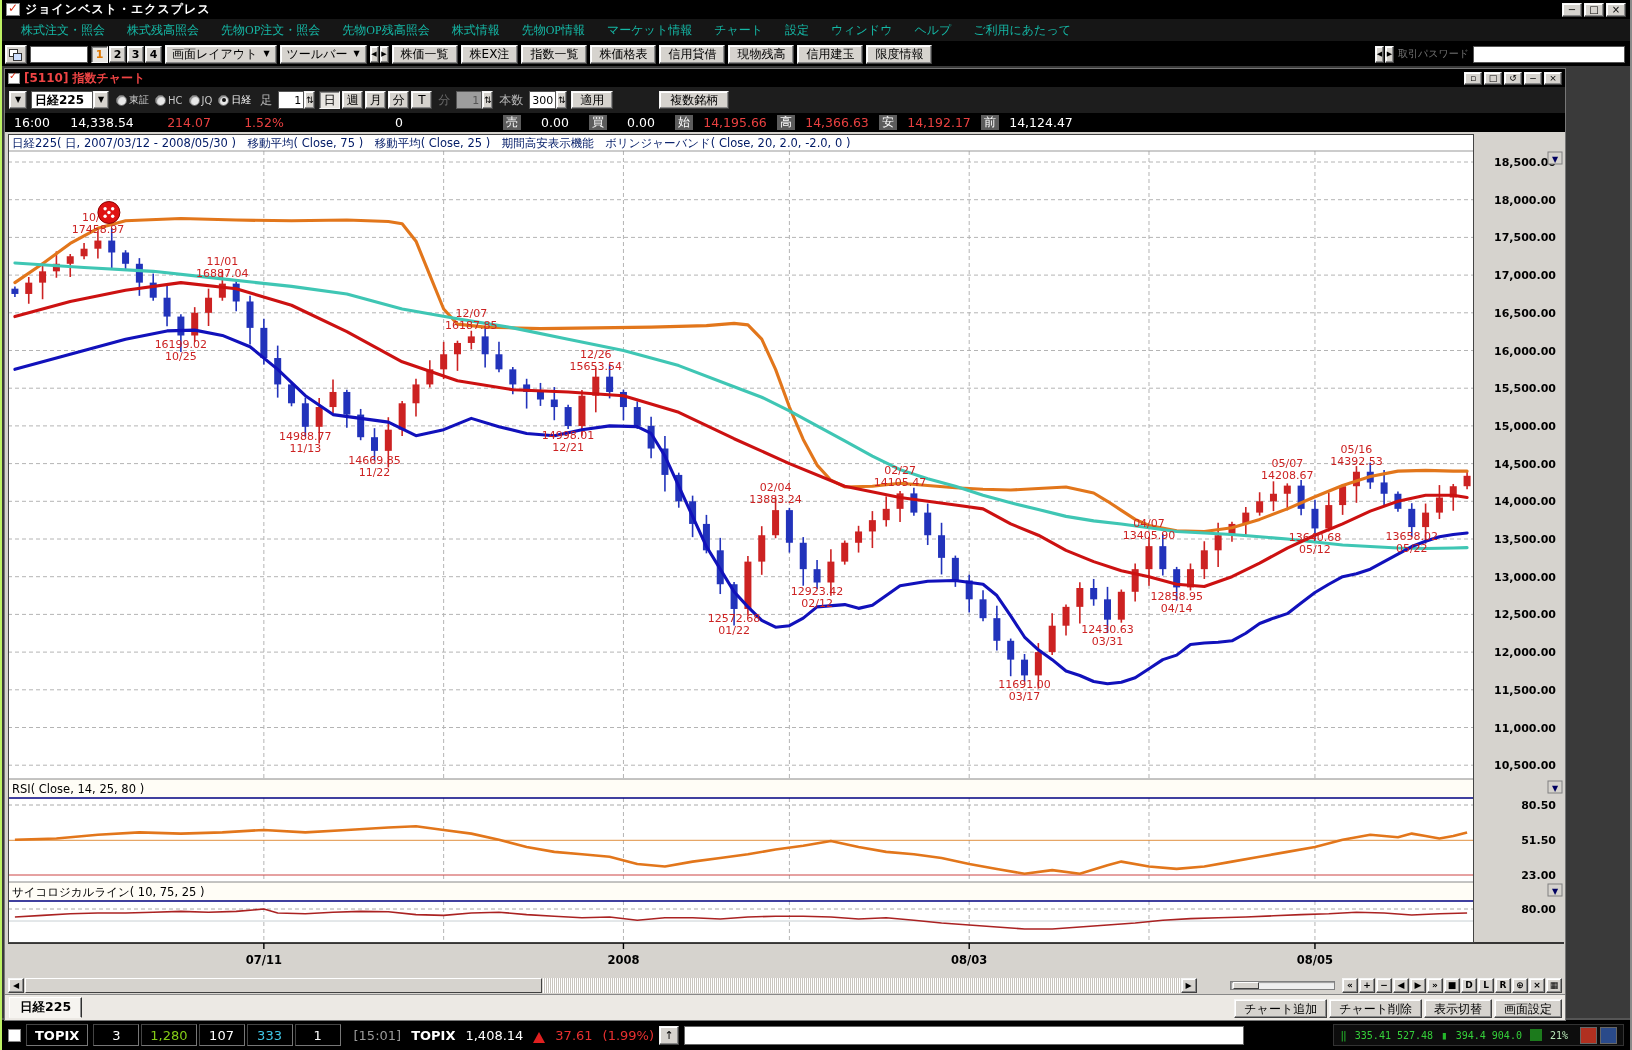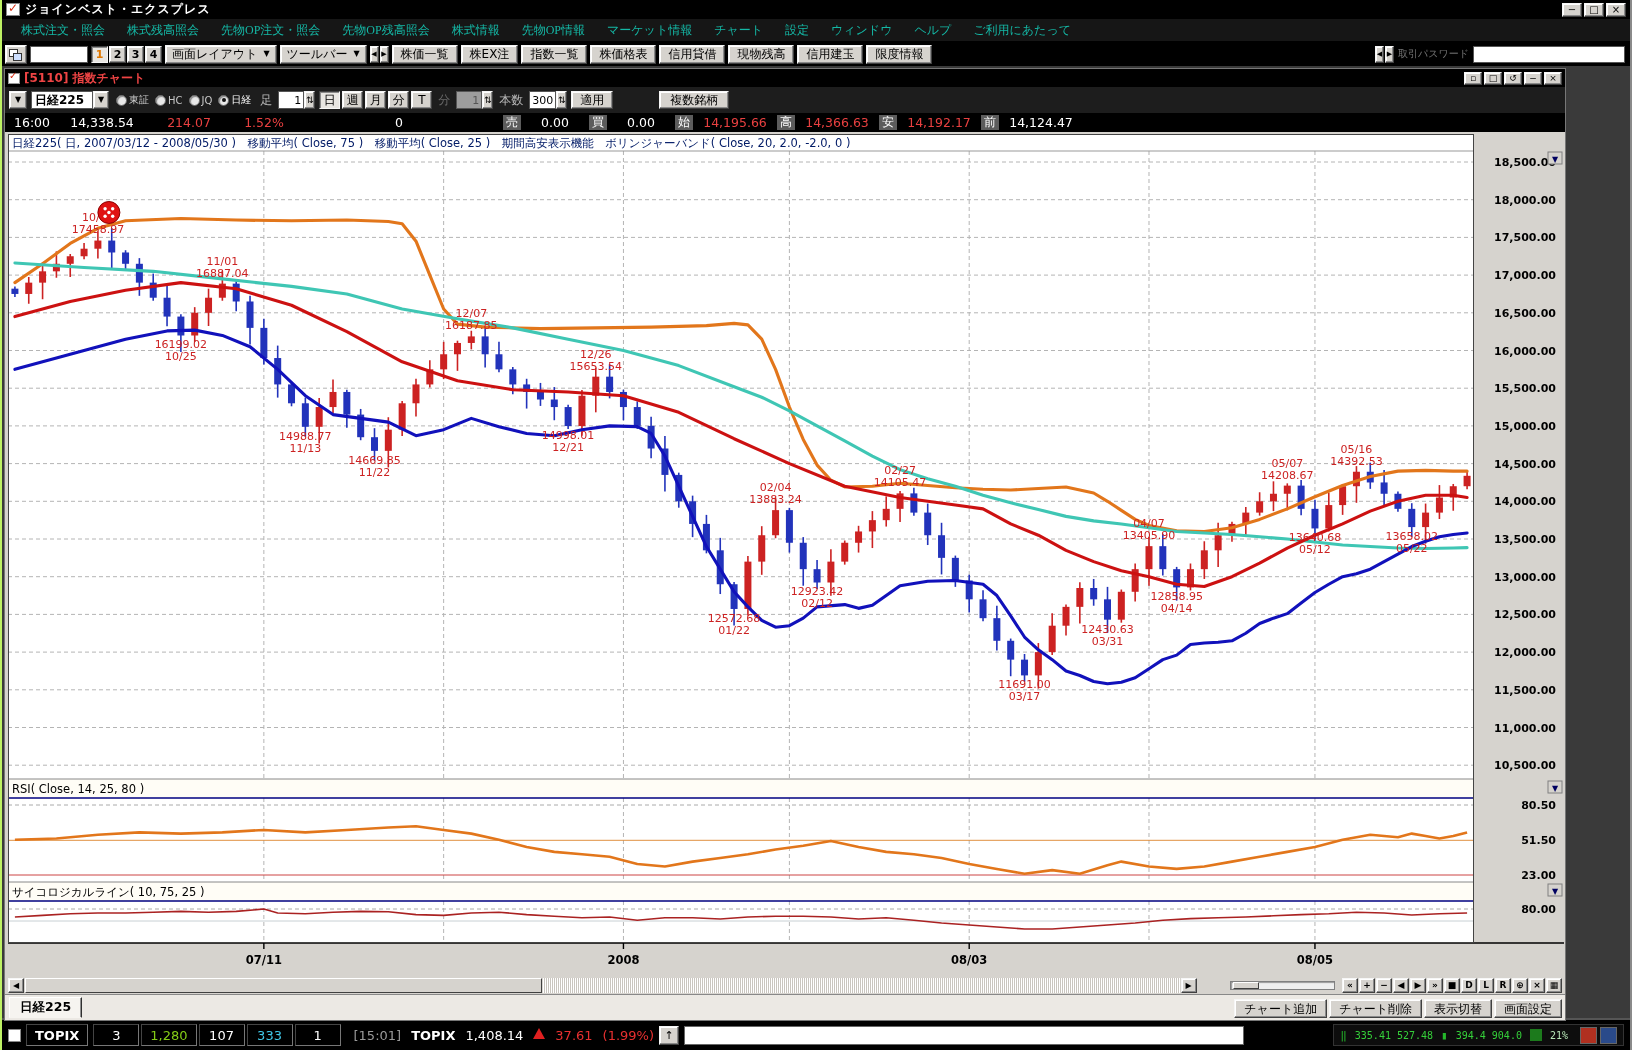--- a/index.html
+++ b/index.html
@@ -92,21 +92,21 @@
   .tab { height:21px; background:#f6f4f0; border:1px solid; border-color:#fff #303030 #f6f4f0 #fff; box-shadow:inset -1px 0 0 #909090; font-size:12.5px; font-weight:bold; display:flex; align-items:center; padding:0 10px; }
   .tab-sp { flex:1; }
   .fbtn { height:19px; padding:0 9px; font-size:12px; margin-left:2px; }
 
   
   .statusbar { height:32px; background:#000; display:flex; align-items:center; gap:5px; padding:0 6px; border-top:2px solid #555; }
   .st-check { width:13px; height:13px; background:#fff; border:1px solid #888; }
   .st-cell { height:22px; display:flex; align-items:center; justify-content:center; border:1px solid; border-color:#444 #777 #777 #444; padding:0 8px; font-size:13px; color:#fff; }
   .st-name { font-weight:bold; min-width:62px; }
   .st-num { min-width:46px; justify-content:center; }
-  .st-quote { display:flex; align-items:flex-start; gap:10px; margin-left:8px; font-size:13px; }
+  .st-quote { display:flex; align-items:flex-end; gap:10px; margin-left:8px; font-size:13px; }
   .st-time { color:#9a9a9a; }
   .st-red { color:#e83030; }
   .tri-up { width:0; height:0; border-left:6px solid transparent; border-right:6px solid transparent; border-bottom:11px solid #e02020; display:inline-block; }
   .st-upbtn { width:20px; height:19px; font-size:11px; }
   .st-input { width:560px; height:19px; background:#fff; border:1px solid #666; }
   .tray { margin-left:auto; display:flex; align-items:center; gap:8px; background:#0d0d0d; border:1px solid #333; height:22px; padding:0 6px; font-family:"DejaVu Sans Mono","Liberation Mono",monospace; font-size:10px; color:#35d03a; }
   .tray .bars { color:#25b82b; font-size:11px; }
   .tray .pct { color:#b7e6b7; }
   .tray-ic { width:12px; height:12px; display:inline-block; }
   .tray-end { display:flex; gap:3px; margin-left:4px; }

